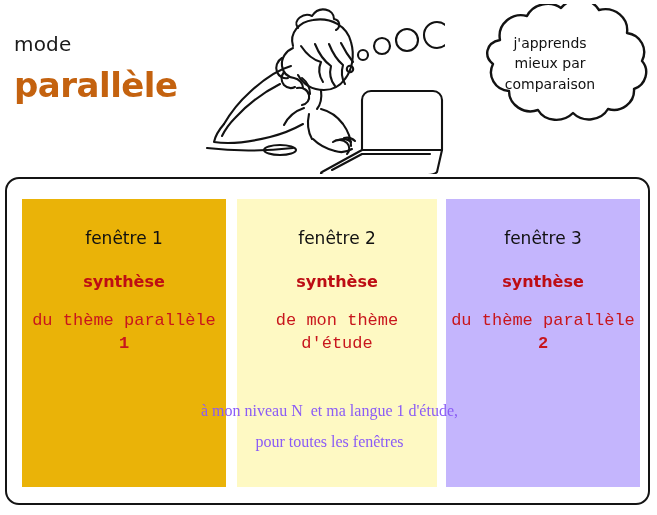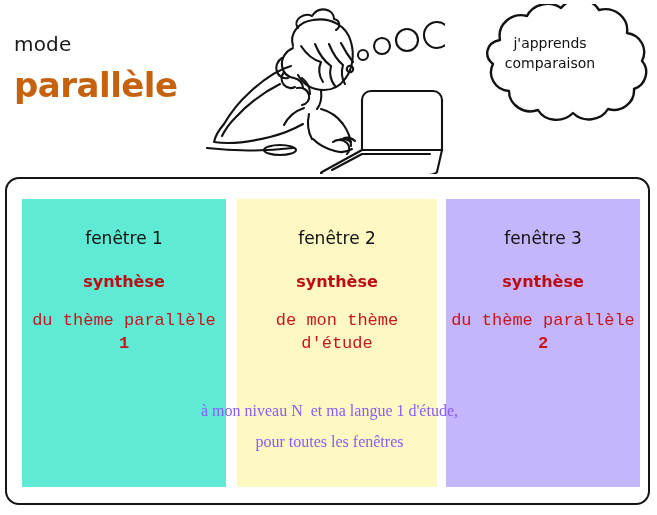--- a/index.html
+++ b/index.html
@@ -79,21 +79,21 @@
     position: absolute;
     left: 0; top: 0;
     width: 645px; height: 328px;
   }
 
   .panel {
     position: absolute;
     top: 20px;
     height: 288px;
   }
-  #panel-1 { left: 15px;  width: 204px; background: #5eead4; }
+  #panel-1 { left: 15px;  width: 204px; background: #eab308; }
   #panel-2 { left: 230px; width: 200px; background: #fef9c3; }
   #panel-3 { left: 439px; width: 194px; background: #c4b5fd; }
 
   .panel-body {
     position: absolute;
     left: 0; top: 0;
     width: 100%;
     text-align: center;
     padding-top: 29px;
     box-sizing: border-box;
@@ -218,20 +218,21 @@
                c-7 12 -25 14 -35 4
                c-10 10 -28 9 -35 -3
                c-14 5 -29 -5 -29 -19
                c-14 -1 -22 -15 -16 -27
                c-9 -7 -8 -21 7 -24 z"></path>
     </svg>
   </div>
 
   <div id="bubble-text">
     <span>j'apprends</span>
+    <span>mieux par</span>
     <span>comparaison</span>
   </div>
 </div>
 
 <div id="frame">
   <div id="columns">
 
     <div class="panel" id="panel-1">
       <div class="panel-body">
         <div class="window-label">fenêtre 1</div>

